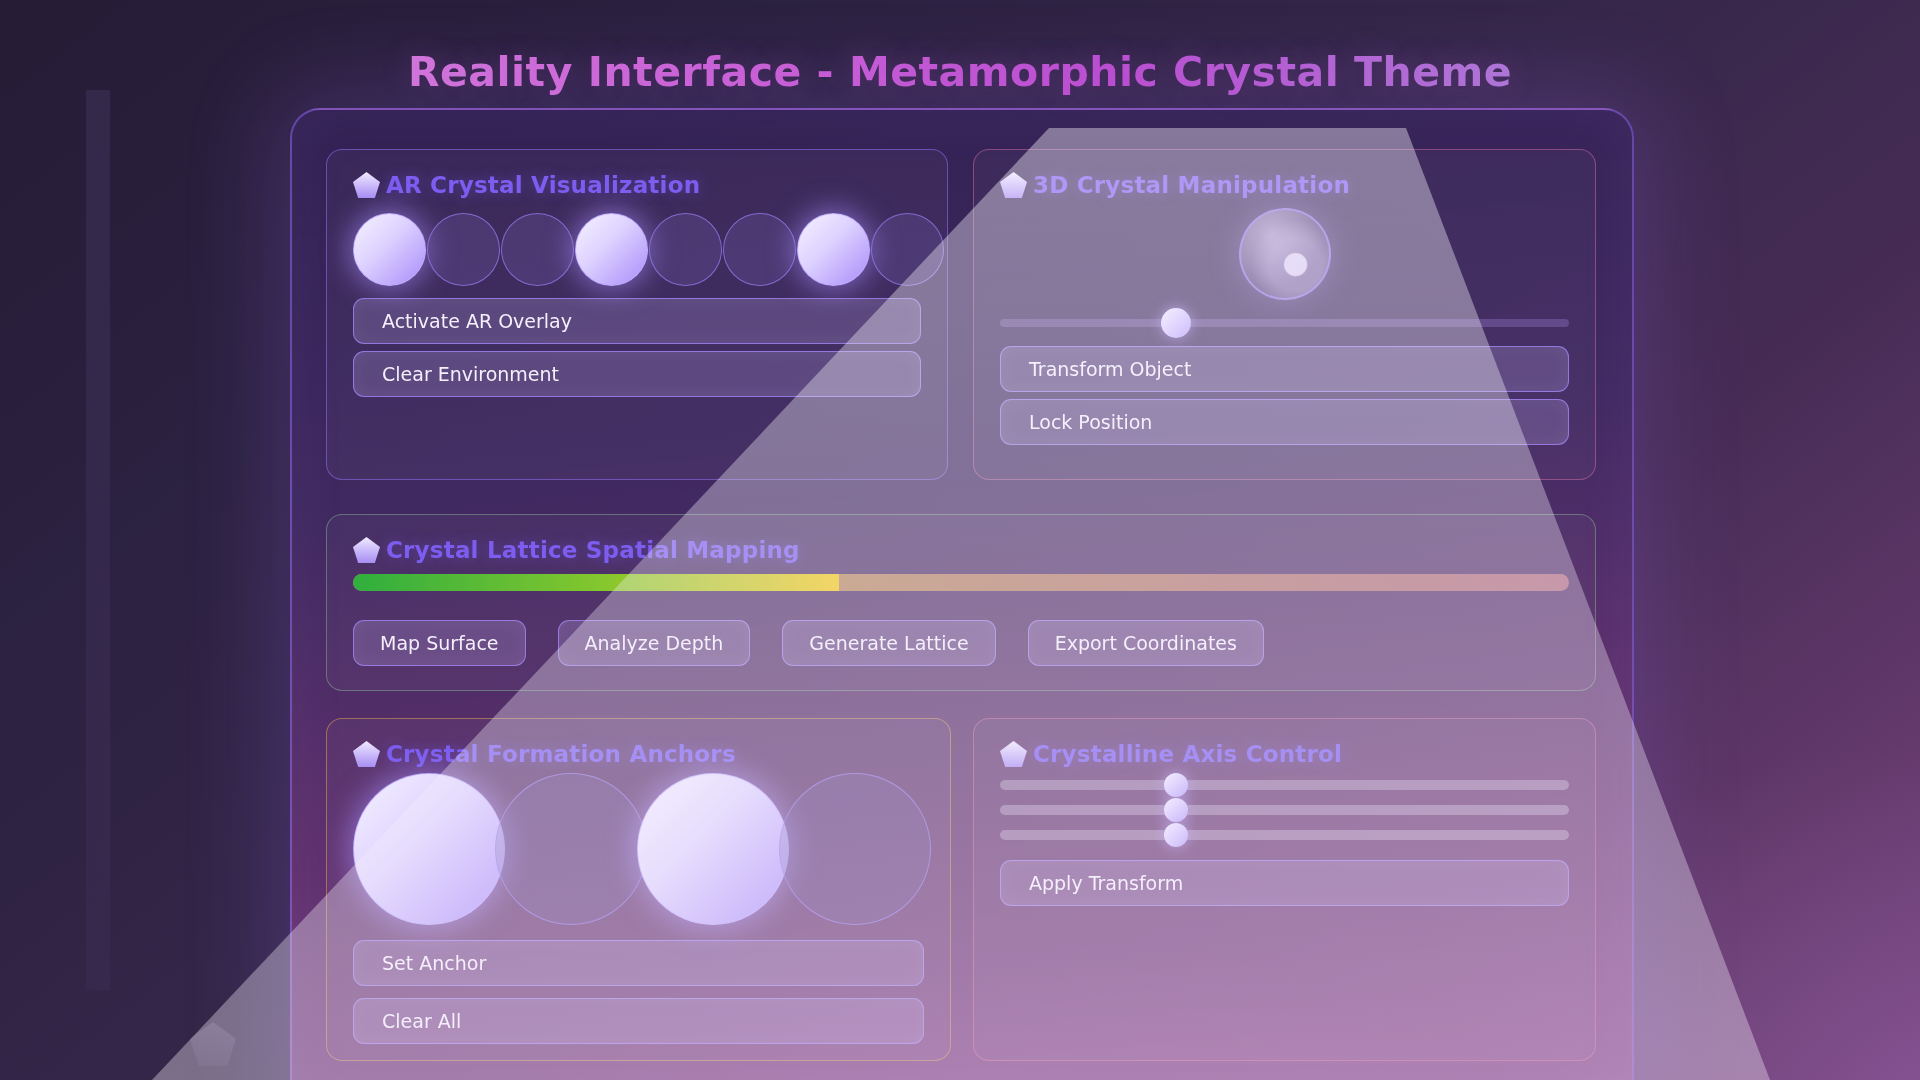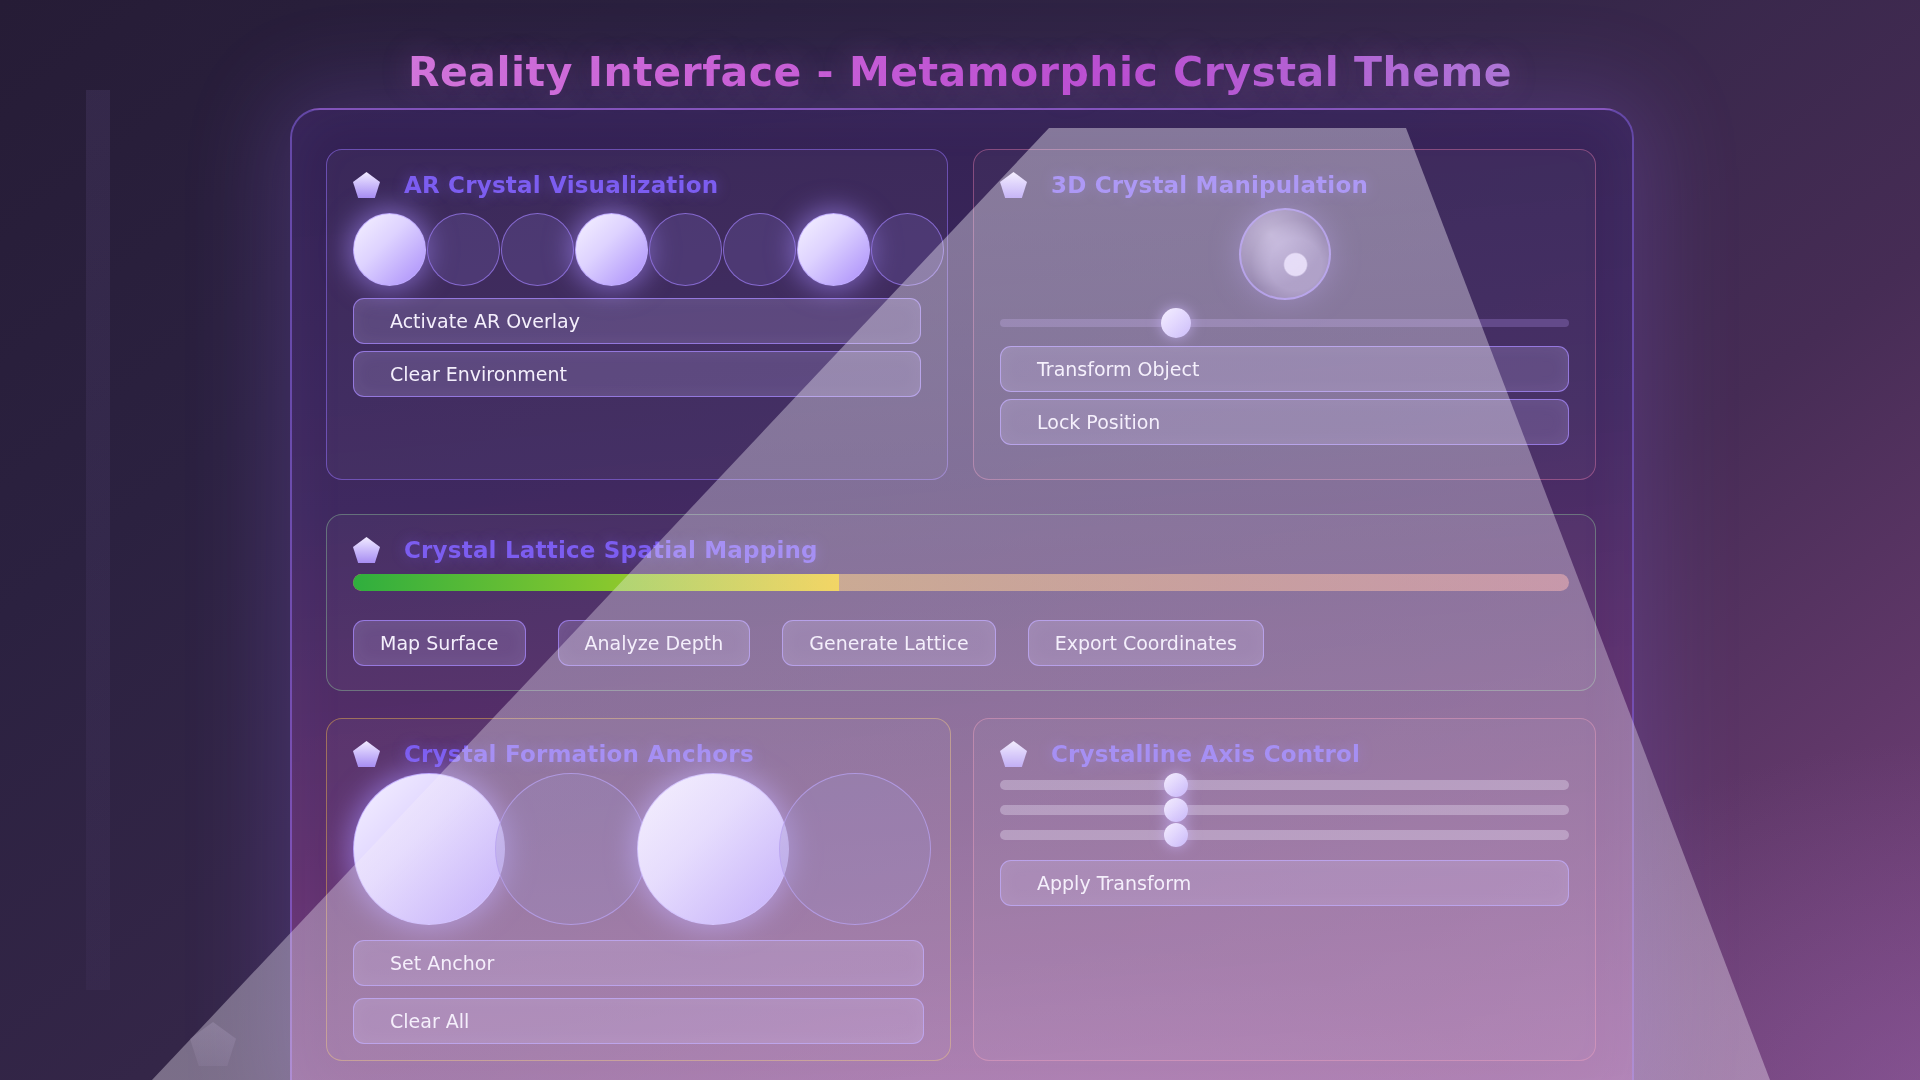--- a/index.html
+++ b/index.html
@@ -25,31 +25,31 @@
     border:2px solid rgba(140,104,235,.55);border-radius:30px;
     background:linear-gradient(175deg,rgba(51,33,84,.92) 0%,rgba(66,42,100,.88) 36%,rgba(106,52,118,.82) 68%,rgba(148,74,150,.80) 100%);
     box-shadow:0 0 90px 18px rgba(158,108,255,.20), inset 0 0 60px rgba(190,160,255,.07);}
   
   .panel{position:absolute;border-radius:16px;background:rgba(255,255,255,.035);box-sizing:border-box;padding:20px 26px;}
   .panel.p-ar    {left:34px; top:39px;  width:622px; height:331px;border:1.5px solid rgba(140,105,235,.60);}
   .panel.p-manip {left:681px;top:39px;  width:623px; height:331px;border:1.5px solid rgba(225,120,170,.45);}
   .panel.p-lat   {left:34px; top:404px; width:1270px;height:177px;border:1.5px solid rgba(140,195,150,.45);}
   .panel.p-anch  {left:34px; top:608px; width:625px; height:343px;border:1.5px solid rgba(216,162,78,.55);}
   .panel.p-axis  {left:681px;top:608px; width:623px; height:343px;border:1.5px solid rgba(236,120,160,.45);}
-  .ptitle{display:flex;align-items:center;gap:24px;height:30px;}
+  .ptitle{display:flex;align-items:center;gap:6px;height:30px;}
   .ptitle .txt{font-size:23px;font-weight:bold;color:#7c5df0;letter-spacing:.2px;
     text-shadow:0 0 14px rgba(124,92,240,.45);white-space:nowrap;}
   .pent-icon{width:27px;height:26px;flex:0 0 auto;
     background:linear-gradient(180deg,#f1ebff 0%,#cfc0fb 45%,#a78df2 100%);
     clip-path:polygon(50% 0%,100% 38%,81% 100%,19% 100%,0% 38%);
     filter:drop-shadow(0 0 6px rgba(180,150,255,.6));}
   
   .btn{box-sizing:border-box;height:46px;border-radius:11px;display:flex;align-items:center;
     border:1.5px solid rgba(163,132,245,.80);background:rgba(205,185,248,.20);
-    color:#f4effc;font-size:19px;padding:0 36px;cursor:pointer;white-space:nowrap;
+    color:#f4effc;font-size:19px;padding:0 28px;cursor:pointer;white-space:nowrap;
     box-shadow:inset 0 0 18px rgba(220,200,255,.08);}
   .btn.full{width:100%;}
   .btn-row{display:flex;gap:32px;}
   .btn-row .btn{padding:8px 26px;}
   
   .circle-row{display:flex;margin-top:13px;}
   .c-slot{box-sizing:border-box;border-radius:50%;width:73px;height:73px;margin-right:1px;flex:0 0 auto;
     background:rgba(108,88,165,.30);border:1.5px solid rgba(152,122,238,.75);}
   .c-slot.on{background:linear-gradient(135deg,#f6f2ff 0%,#ded3ff 42%,#a98cfa 100%);
     border:1px solid rgba(190,168,255,.9);

